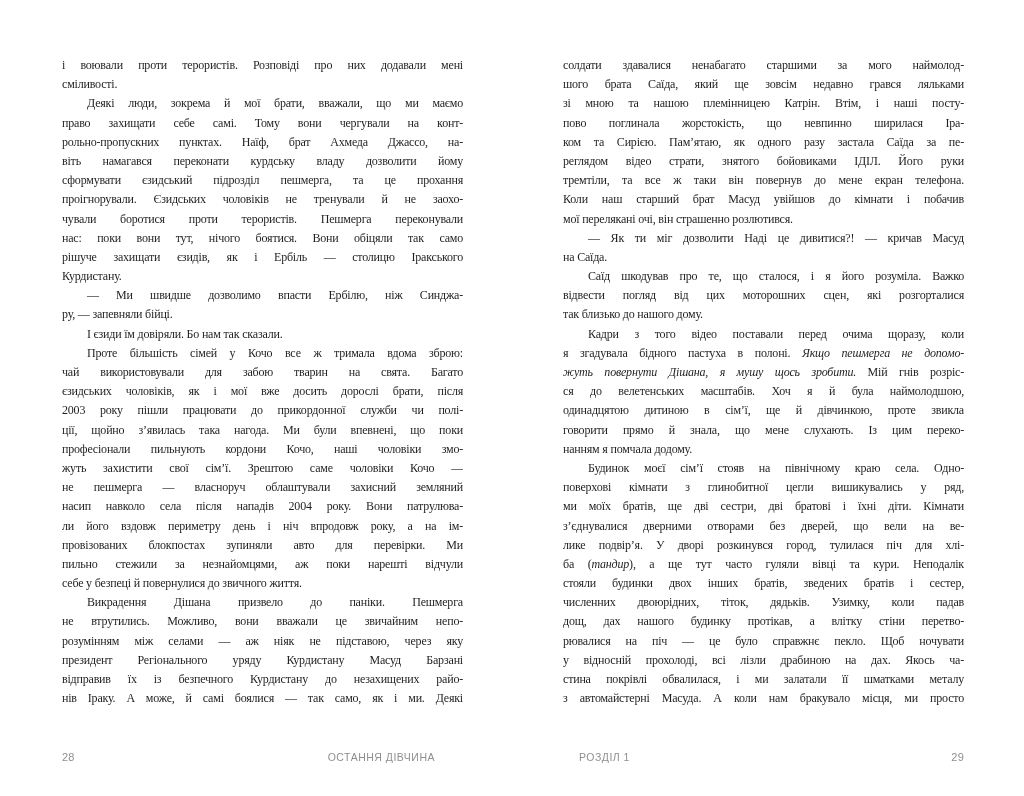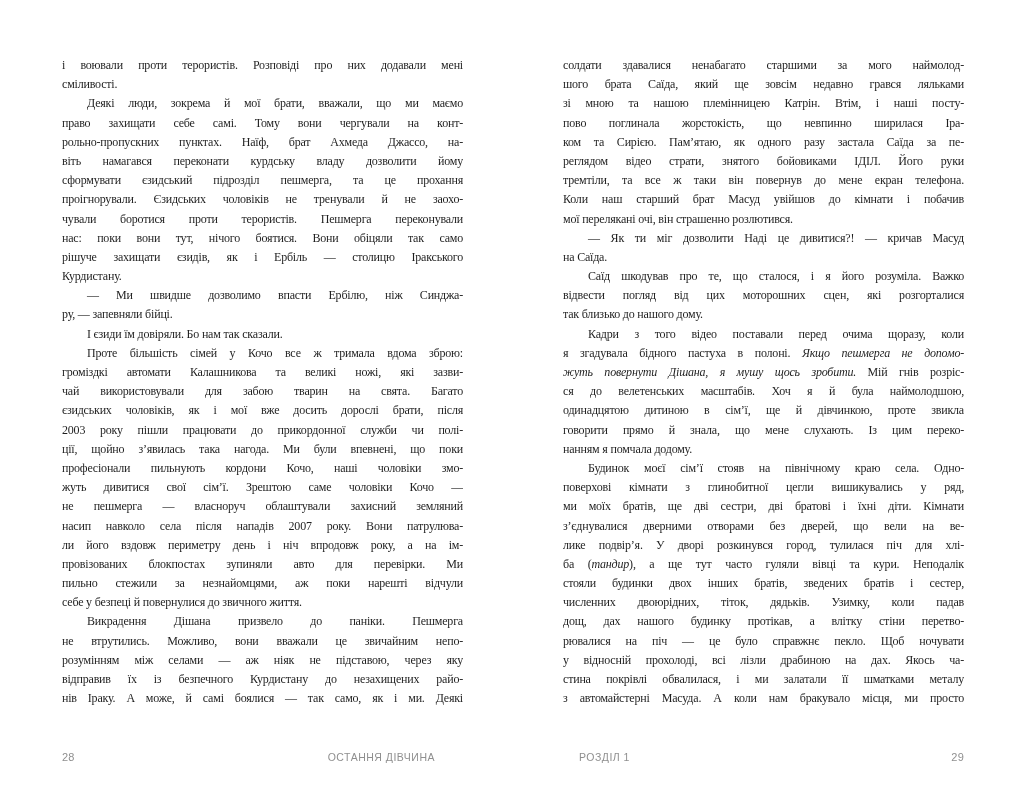--- a/index.html
+++ b/index.html
@@ -70,36 +70,36 @@
         <div class="line"><span>сформувати єзидський підрозділ пешмерга, та це прохання</span></div>
         <div class="line"><span>проігнорували. Єзидських чоловіків не тренували й не заохо-</span></div>
         <div class="line"><span>чували боротися проти терористів. Пешмерга переконували</span></div>
         <div class="line"><span>нас: поки вони тут, нічого боятися. Вони обіцяли так само</span></div>
         <div class="line"><span>рішуче захищати єзидів, як і Ербіль — столицю Іракського</span></div>
         <div class="line pend"><span>Курдистану.</span></div>
         <div class="line indent"><span>— Ми швидше дозволимо впасти Ербілю, ніж Синджа-</span></div>
         <div class="line pend"><span>ру, — запевняли бійці.</span></div>
         <div class="line indent pend"><span>І єзиди їм довіряли. Бо нам так сказали.</span></div>
         <div class="line indent"><span>Проте більшість сімей у Кочо все ж тримала вдома зброю:</span></div>
-        <div class="line"><span>громіздкі автомати Калашникова та великі ножі, які зазви-</span></div>
         <div class="line"><span>чай використовували для забою тварин на свята. Багато</span></div>
         <div class="line"><span>єзидських чоловіків, як і мої вже досить дорослі брати, після</span></div>
         <div class="line"><span>2003 року пішли працювати до прикордонної служби чи полі-</span></div>
         <div class="line"><span>ції, щойно з’явилась така нагода. Ми були впевнені, що поки</span></div>
         <div class="line"><span>професіонали пильнують кордони Кочо, наші чоловіки змо-</span></div>
-        <div class="line"><span>жуть дивитися свої сім’ї. Зрештою саме чоловіки Кочо —</span></div>
+        <div class="line"><span>жуть захистити свої сім’ї. Зрештою саме чоловіки Кочо —</span></div>
         <div class="line"><span>не пешмерга — власноруч облаштували захисний земляний</span></div>
-        <div class="line"><span>насип навколо села після нападів 2007 року. Вони патрулюва-</span></div>
+        <div class="line"><span>насип навколо села після нападів 2004 року. Вони патрулюва-</span></div>
         <div class="line"><span>ли його вздовж периметру день і ніч впродовж року, а на ім-</span></div>
         <div class="line"><span>провізованих блокпостах зупиняли авто для перевірки. Ми</span></div>
         <div class="line"><span>пильно стежили за незнайомцями, аж поки нарешті відчули</span></div>
         <div class="line pend"><span>себе у безпеці й повернулися до звичного життя.</span></div>
         <div class="line indent"><span>Викрадення Дішана призвело до паніки. Пешмерга</span></div>
         <div class="line"><span>не втрутились. Можливо, вони вважали це звичайним непо-</span></div>
         <div class="line"><span>розумінням між селами — аж ніяк не підставою, через яку</span></div>
+        <div class="line"><span>президент Регіонального уряду Курдистану Масуд Барзані</span></div>
         <div class="line"><span>відправив їх із безпечного Курдистану до незахищених райо-</span></div>
         <div class="line"><span>нів Іраку. А може, й самі боялися — так само, як і ми. Деякі</span></div>
       </div>
     <footer class="pagefooter left">
       <span class="pnum">28</span>
       <span class="running">ОСТАННЯ ДІВЧИНА</span>
     </footer>
   </section>
 
   <section>

